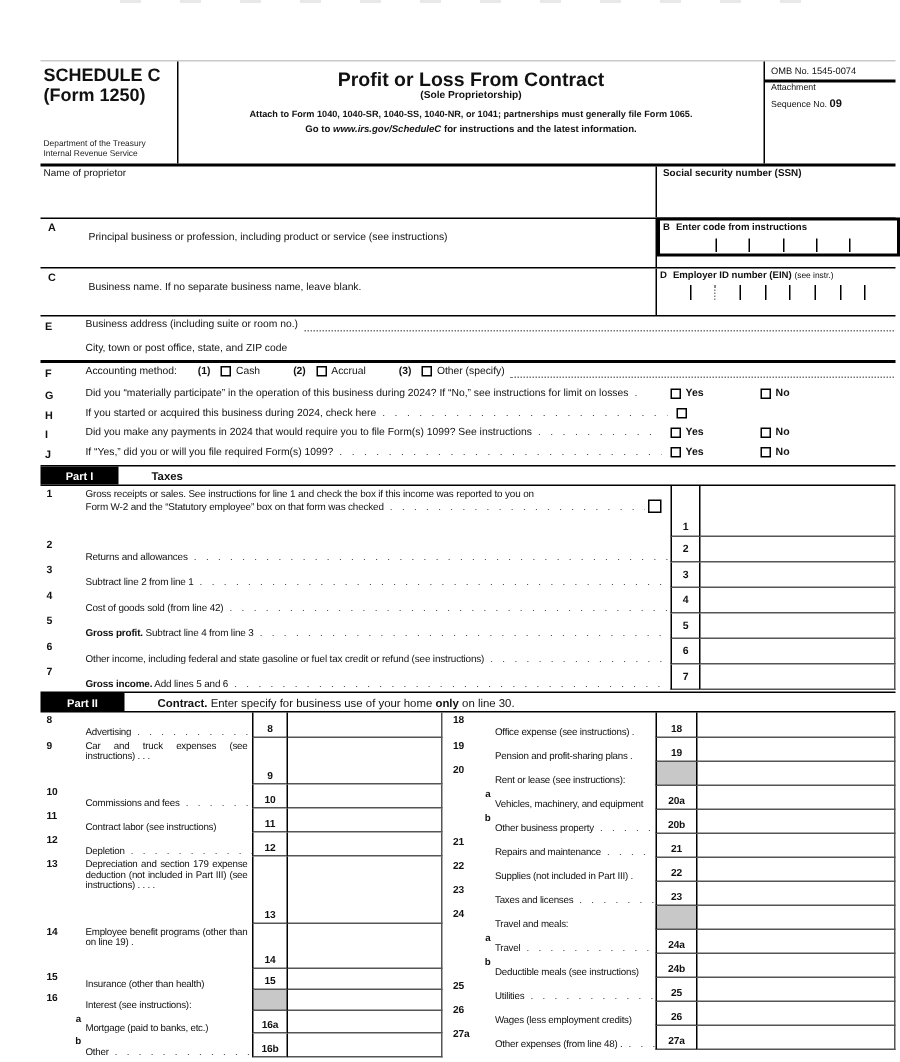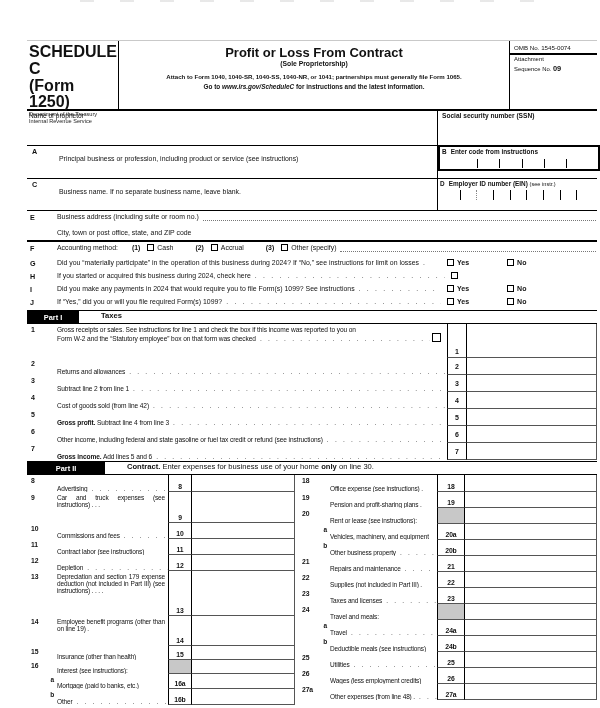--- a/index.html
+++ b/index.html
@@ -6,21 +6,21 @@
   html,body { background:#fff; }
   body { font-family:"Liberation Sans", sans-serif; color:#111; }
   .page { position:relative; width:600px; height:708px; background:#fff; overflow:hidden; }
   .top-sliver { position:absolute; top:0; left:80px; width:460px; height:2px;
     background:repeating-linear-gradient(90deg,#d9d9d9 0 14px,#fff 14px 40px); opacity:.6; }
   .form { position:absolute; left:27px; top:40px; width:570px; border-top:1px solid #c9c9c9; }
 
   
   .hdr { display:flex; border-bottom:2px solid #000; height:70px; }
   .hdr-left { width:92px; border-right:1px solid #000; padding:3px 2px 2px 2px; display:flex; flex-direction:column; }
-  .sched { font-size:16px; font-weight:bold; line-height:1.05; }
+  .sched { font-size:12px; font-weight:bold; line-height:1.05; }
   .agency { font-size:5.6px; margin-top:auto; line-height:1.25; color:#222; }
   .hdr-mid { flex:1; text-align:center; padding:2px 3px; display:flex; flex-direction:column; }
   .title { font-size:13px; font-weight:bold; margin-top:2px; }
   .subtitle { font-size:6.8px; font-weight:bold; }
   .attach { font-size:6.1px; font-weight:bold; margin-top:6px; }
   .goto { font-size:6.4px; font-weight:bold; margin-top:3px; }
   .goto i { font-style:italic; }
   .hdr-right { width:88px; border-left:1px solid #000; display:flex; flex-direction:column; }
   .omb { font-size:6.2px; padding:3px 2px 2px 4px; border-bottom:1px solid #000; }
   .yearbox { text-align:center; padding:1px 0 0 0; }
@@ -62,21 +62,21 @@
   .yn .grp { display:flex; align-items:center; gap:3px; font-weight:bold; font-size:7px; }
   .yn .grp.no { margin-left:38px; }
   .dots { flex:1; min-width:0; overflow:hidden; white-space:nowrap; color:#333; letter-spacing:2.2px; padding-left:4px; }
   .acct { display:flex; gap:0; align-items:center; }
   .acct .optn { font-weight:bold; margin-left:22px; }
   .acct .optn.first { margin-left:14px; }
   .acct .cb { margin-left:7px; margin-right:3px; }
   .hcb-space { width:146px; flex-shrink:0; margin-left:6px; }
 
   
-  .partbar { display:flex; align-items:flex-start; border-top:1.5px solid #000; border-bottom:1.5px solid #000; height:14px; margin-top:1px; }
+  .partbar { display:flex; align-items:center; border-top:1.5px solid #000; border-bottom:1.5px solid #000; height:14px; margin-top:1px; }
   .partlab { background:#000; color:#fff; font-weight:bold; font-size:7.4px; width:52px; text-align:center; height:100%; display:flex; align-items:center; justify-content:center; }
   .parttitle { font-size:7.6px; font-weight:bold; margin-left:22px; }
   .parttitle .reg { font-weight:normal; }
 
   
   .p1row { display:flex; font-size:6.6px; letter-spacing:-0.1px; }
   .p1row .lnum { width:30px; padding:2px 0 0 4px; font-weight:bold; font-size:7px; }
   .p1label { flex:1; min-width:0; padding-top:2px; }
   .flexline { display:flex; align-items:flex-end; }
   .flexline > span:first-child { white-space:nowrap; }
@@ -341,22 +341,22 @@
           <div class="p1label flexline">
             <span><span class="b">Gross income.</span> Add lines 5 and 6</span>
             <span class="dots">.  .  .  .  .  .  .  .  .  .  .  .  .  .  .  .  .  .  .  .  .  .  .  .  .  .  .  .  .  .  .  .  .  .  .  .  .  .  .  .  .  .  .  .  .  .  .  .  .  .  .  .  .  .  .  .  .  .  .  .</span>
           </div>
           <div class="numbox">7</div>
           <div class="entry"></div>
         </div>
       </div>
 
     <div class="partbar">
-      <div class="partlab" style="width:78px">Part II</div>
-      <div class="parttitle"><span>Contract.</span><span class="reg"> Enter expenses for business use of your home </span><span>only</span><span class="reg"> on line 30.</span></div>
+      <div class="partlab" style="width:56px">Part II</div>
+      <div class="parttitle"><span>Contract.</span><span class="reg"> Enter specify for business use of your home </span><span>only</span><span class="reg"> on line 30.</span></div>
     </div>
     <div class="p2grid">
       <div class="p2col left" id="p2-left">
           <div class="p2row" style="height: 17px;">
             <div class="pnum">8</div>
             <div class="plabel">
               <span>Advertising</span>
               <span class="dots">.  .  .  .  .  .  .  .  .  .  .  .  .  .  .  .  .  .  .  .  .  .  .  .  .  .  .  .  .  .  .  .  .  .  .  .  .  .  .  .  .  .  .  .  .  .  .  .  .  .  .  .  .  .  .  .  .  .  .  .</span>
             </div>
             <div class="pnumbox">8</div>

